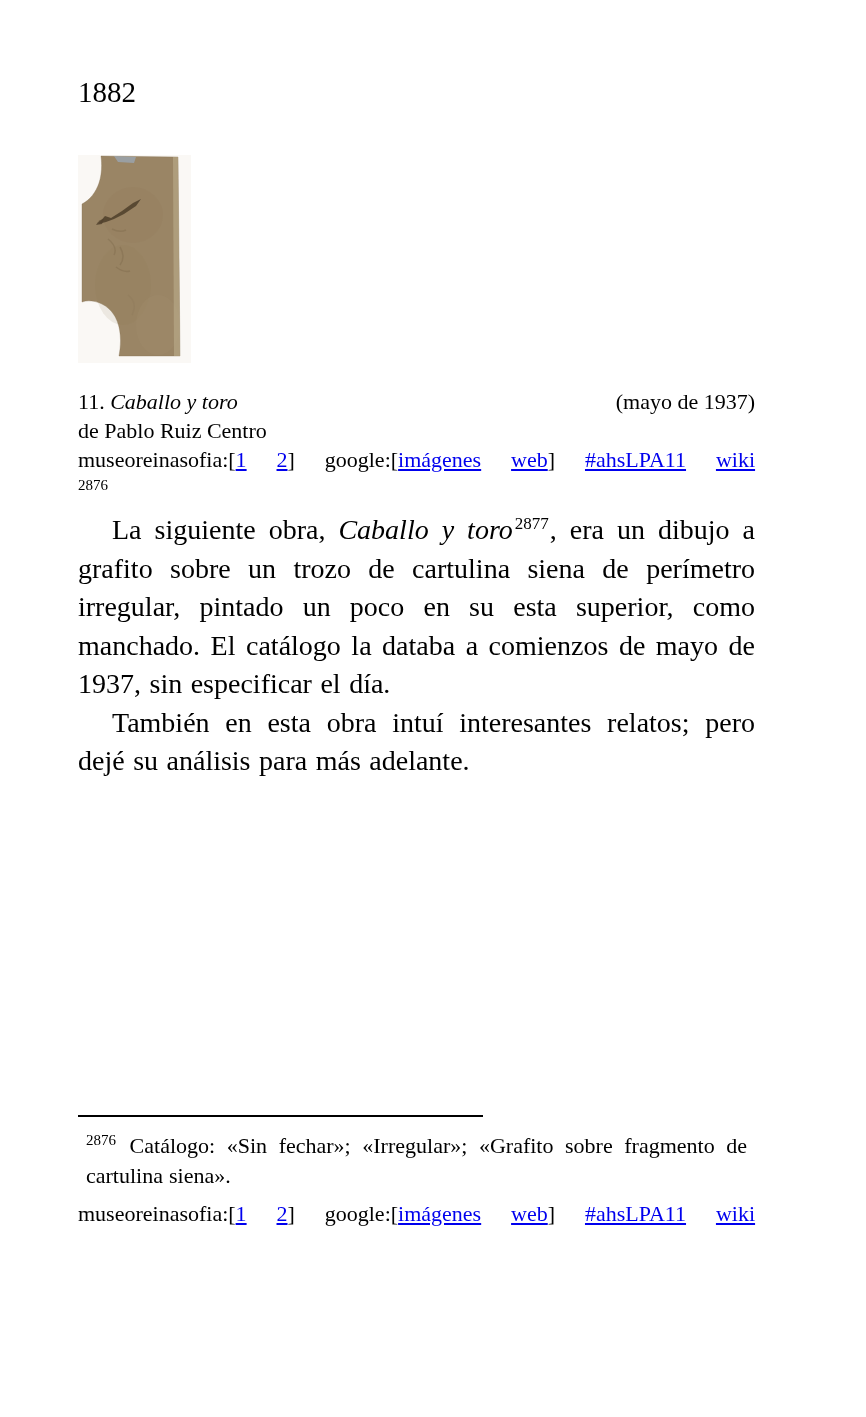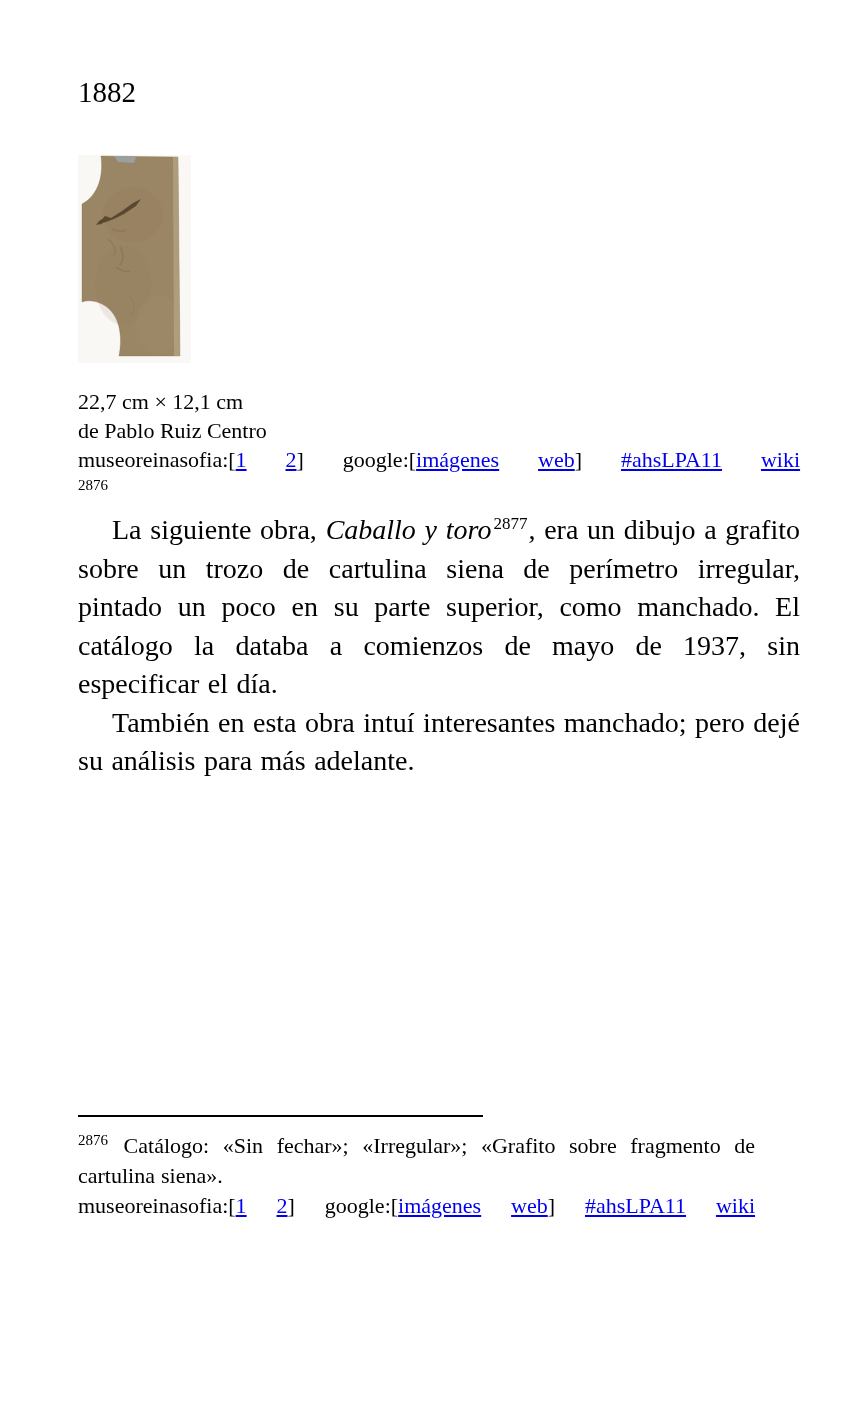--- a/index.html
+++ b/index.html
@@ -4,21 +4,21 @@
 <style>
   html, body { margin: 0; padding: 0; background: #ffffff; }
   .page {
     position: relative;
     width: 866px;
     height: 1417px;
     background: #ffffff;
     color: #000000;
     font-family: "Liberation Serif", serif;
     box-sizing: border-box;
-    padding: 76px 66px 0 78px;
+    padding: 76px 111px 0 78px;
     overflow: hidden;
   }
   .page-number { font-size: 29px; line-height: 32px; }
 
   .artwork { margin: 47px 0 0 0; width: 113px; height: 208px; }
   .artwork svg { display: block; width: 113px; height: 208px; }
 
   .caption { margin-top: 24px; font-size: 22px; line-height: 29px; }
   .cap-line { white-space: nowrap; }
   .title-row { display: flex; justify-content: space-between; }
@@ -36,21 +36,21 @@
 
   .footnotes {
     position: absolute;
     left: 78px;
     right: 111px;
     top: 1115px;
     font-size: 22px;
     line-height: 30px;
   }
   .fn-separator { width: 405px; border-top: 2px solid #000000; margin-bottom: 14px; }
-  .footnotes p { margin: 0; text-align: justify; word-spacing: 0.5px; }
+  .footnotes p { margin: 8px; text-align: justify; word-spacing: 0.5px; }
   .fn-num { font-size: 15px; line-height: 0; margin-right: 2px; }
   .fn-links { margin-top: 0; }
   i { font-style: italic; }
 </style>
 </head>
 <body>
 
 <div class="page">
 
   <div class="page-number">1882</div>
@@ -65,34 +65,37 @@
       <path d="M95,2 L100,2 L102,201 L96,201 Z" fill="#c0b090" opacity="0.55"></path>
       <path d="M36,1 L58,2 L56,8 L40,7 Z" fill="#9aa5b1" opacity="0.8"></path>
       <path d="M20,69 L27,61 L33,63 L44,56 L55,48 L63,44 L58,51 L46,59 L36,64 L28,67 Z" fill="#52422e" opacity="0.9"></path>
       <path d="M18,70 C20,66 23,64 26,64 L24,69 Z" fill="#52422e" opacity="0.8"></path>
       <path d="M34,74 q8,4 14,1 M30,84 q10,8 6,16 M42,92 q6,10 0,18 M38,112 q8,6 14,4" stroke="#7c6a4c" stroke-width="1.5" fill="none" opacity="0.4"></path>
       <path d="M50,140 q10,8 4,20" stroke="#8a7758" stroke-width="1.5" fill="none" opacity="0.3"></path>
     </svg>
   </figure>
 
   <div class="caption">
-    <div class="cap-line">22,7 cm × 12,1 cm</div>
+    <div class="cap-line title-row">
+      <span><span>11. </span><i>Caballo y toro</i></span>
+      <span>(mayo de 1937)</span>
+    </div>
     <div class="cap-line">de Pablo Ruiz Centro</div>
     <div class="links-line"><span>museoreinasofia:[</span><a href="#" class="doc-link">1</a>
       <a href="#" class="doc-link">2</a><span>]</span>
       <span>google:[</span><a href="#" class="doc-link">imágenes</a>
       <a href="#" class="doc-link">web</a><span>]</span>
       <a href="#" class="doc-link">#ahsLPA11</a>
       <a href="#" class="doc-link">wiki</a></div>
     <div class="fn-marker">2876</div>
   </div>
 
   <div class="body-text">
-    <p><span>La siguiente obra, </span><i>Caballo y toro</i><sup class="body-ref">2877</sup><span>, era un dibujo a grafito sobre un trozo de cartulina siena de perímetro irregular, pintado un poco en su parte superior, como manchado. El catálogo la databa a comienzos de mayo de 1937, sin especificar el día.</span></p>
-    <p>También en esta obra intuí interesantes manchado; pero dejé su análisis para más adelante.</p>
+    <p><span>La siguiente obra, </span><i>Caballo y toro</i><sup class="body-ref">2877</sup><span>, era un dibujo a grafito sobre un trozo de cartulina siena de perímetro irregular, pintado un poco en su esta superior, como manchado. El catálogo la databa a comienzos de mayo de 1937, sin especificar el día.</span></p>
+    <p>También en esta obra intuí interesantes relatos; pero dejé su análisis para más adelante.</p>
   </div>
 
   <div class="footnotes">
     <div class="fn-separator"></div>
     <p><sup class="fn-num">2876</sup> <span>Catálogo: «Sin fechar»; «Irregular»; «Grafito sobre fragmento de cartulina siena».</span></p>
     <div class="links-line fn-links"><span>museoreinasofia:[</span><a href="#" class="doc-link">1</a>
       <a href="#" class="doc-link">2</a><span>]</span>
       <span>google:[</span><a href="#" class="doc-link">imágenes</a>
       <a href="#" class="doc-link">web</a><span>]</span>
       <a href="#" class="doc-link">#ahsLPA11</a>

